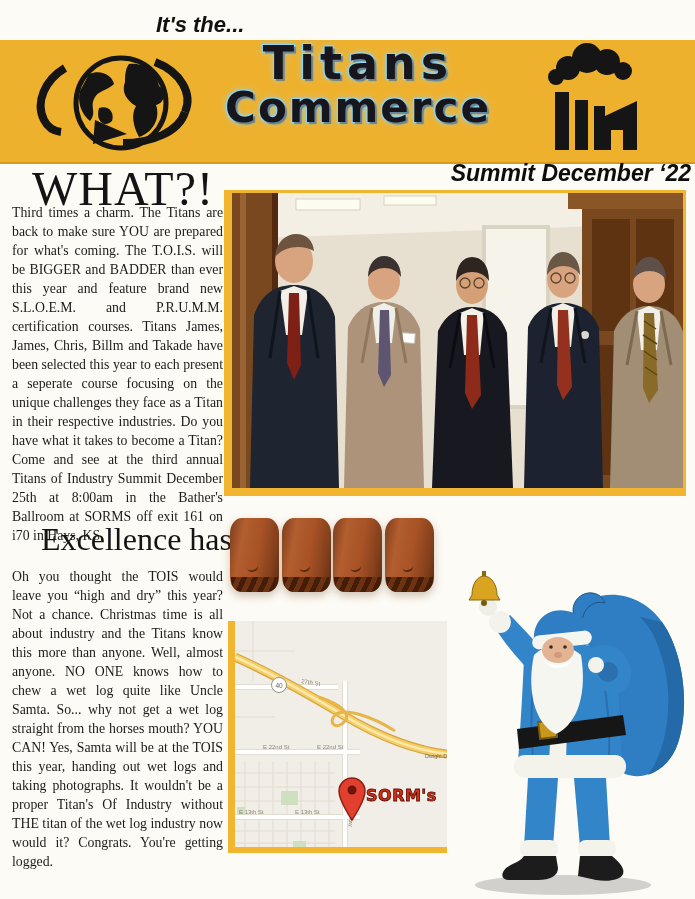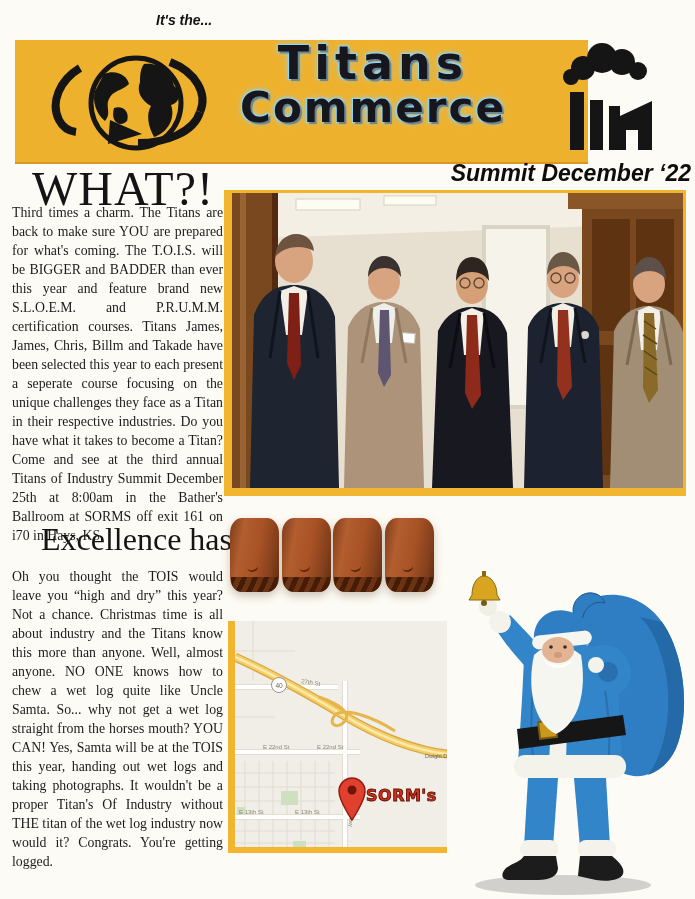--- a/index.html
+++ b/index.html
@@ -5,24 +5,24 @@
   html,body{margin:0;padding:0;}
   body{
     width:695px;height:899px;position:relative;overflow:hidden;
     background:#FDFBF5;
     font-family:"Liberation Serif", serif;
     color:#1a1a1a;
   }
   .kicker{
     position:absolute;left:156px;top:12px;
     font-family:"Liberation Sans", sans-serif;
-    font-weight:bold;font-style:italic;font-size:14px;color:#111;
+    font-weight:bold;font-style:italic;font-size:22px;color:#111;
   }
   .banner{
-    position:absolute;left:15px;top:40px;width:573px;height:122px;
+    position:absolute;left:0;top:40px;width:695px;height:122px;
     background:#EEB12D;border-bottom:2px solid #D79A20;
   }
   .globe{position:absolute;left:33px;top:6px;}
   .factory{position:absolute;left:538px;top:2px;}
   .logo{
     position:absolute;left:213px;top:1px;width:290px;text-align:center;
     font-family:"DejaVu Sans", sans-serif;font-weight:bold;color:#16161c;
     text-shadow:2px 2px 1px rgba(90,120,140,.85),
       -1px -1px 0 #93D4F0,1px -1px 0 #93D4F0,-1px 1px 0 #93D4F0,1px 1px 0 #93D4F0,
       0 0 7px #93D4F0;

